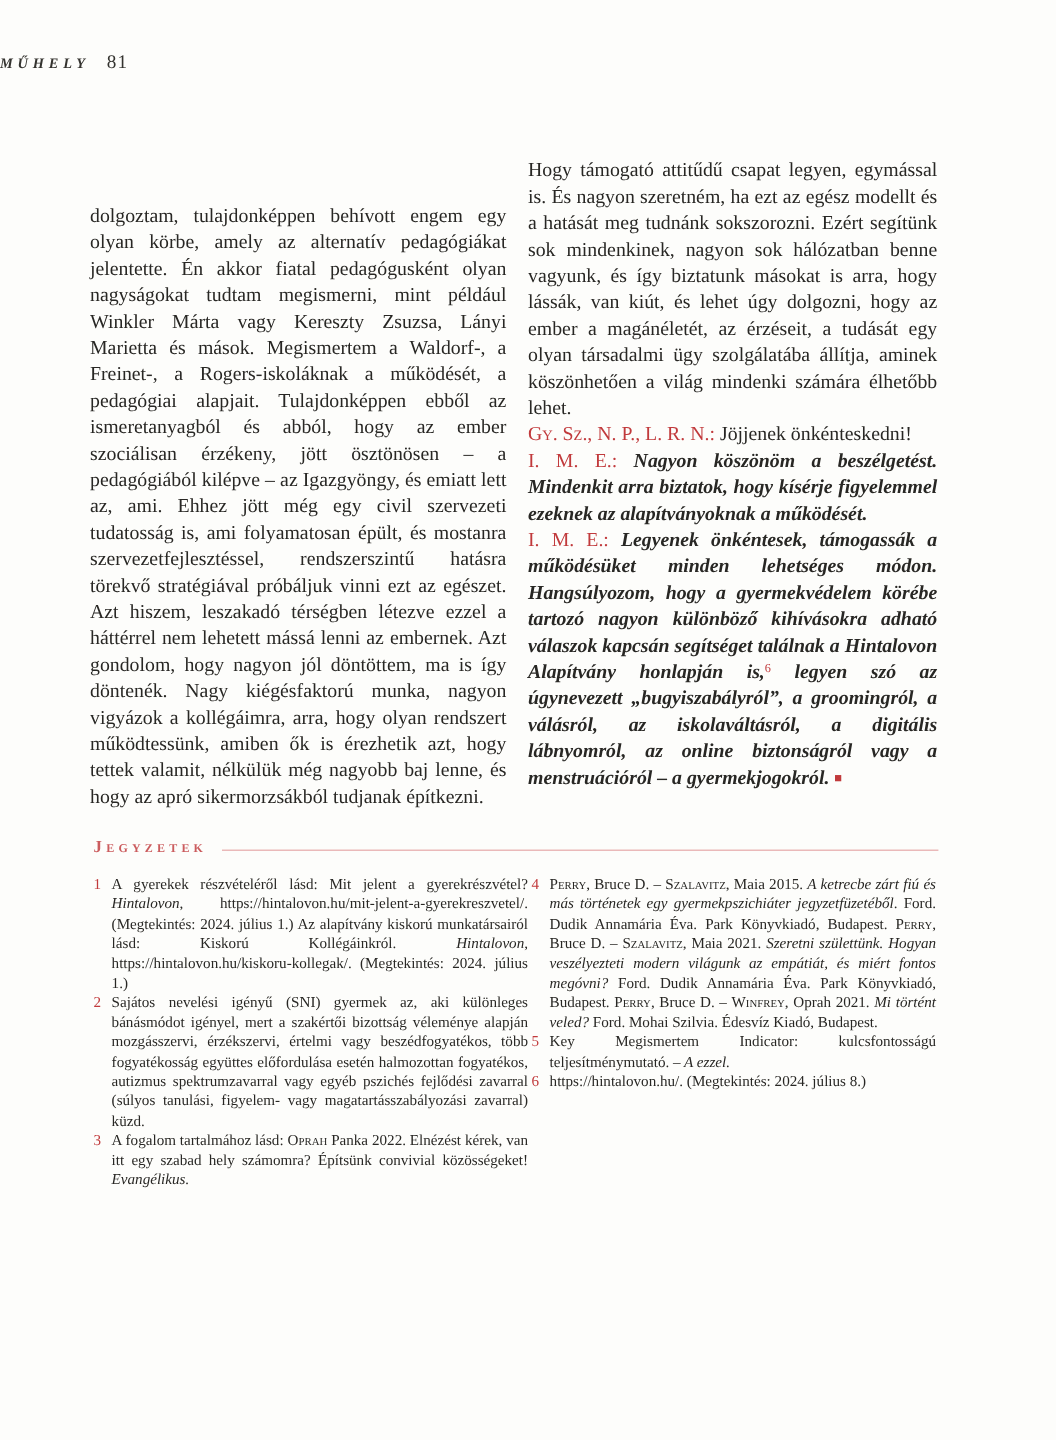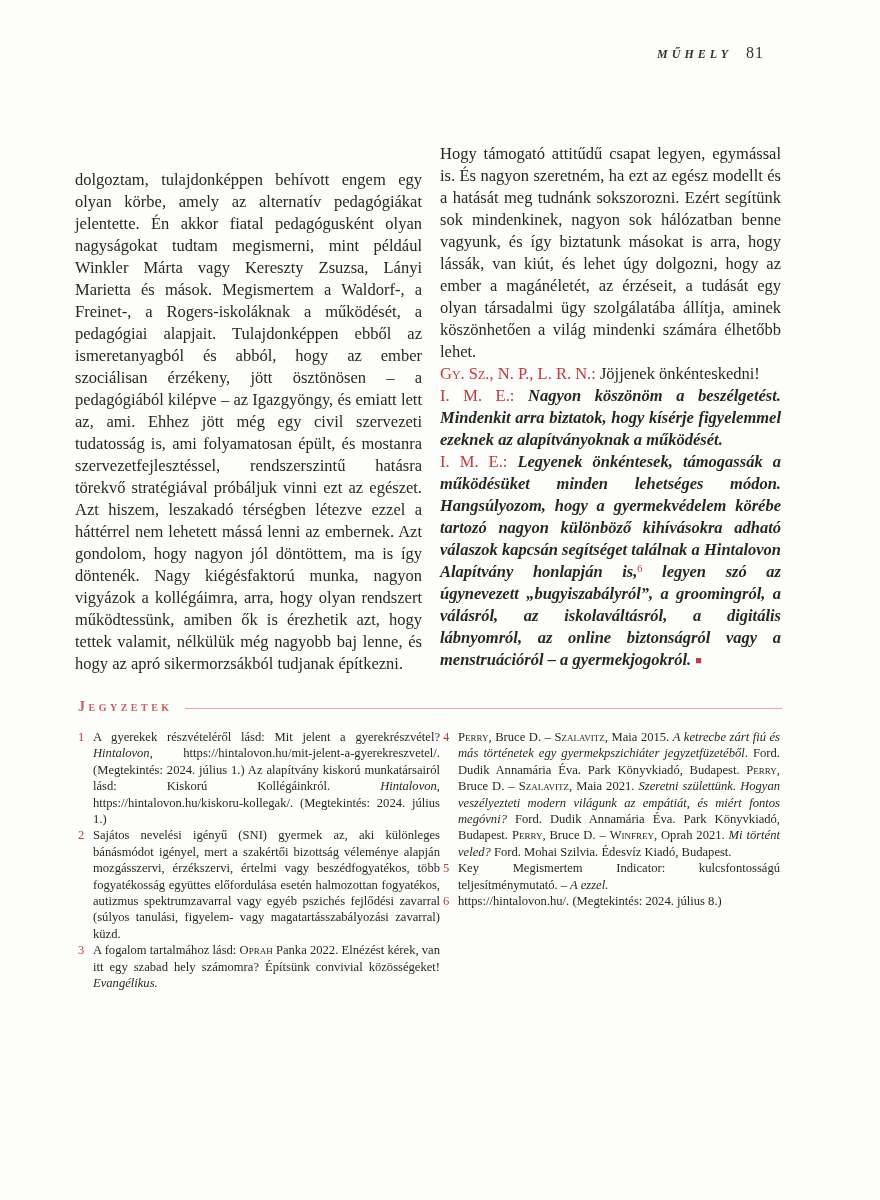--- a/index.html
+++ b/index.html
@@ -5,27 +5,27 @@
   :root{
     --red:#c13a3c; --heading-red:#cb5c5e; --rule:#e5a8a9; --ink:#282724; --bg:#fdfdfb;
   }
   html,body{margin:0;padding:0;}
   body{width:880px;height:1200px;background:var(--bg);}
   .page{
     position:relative;width:880px;height:1200px;overflow:hidden;
     font-family:"Liberation Serif","DejaVu Serif",serif;color:var(--ink);
   }
   
-  .runhead{position:absolute;top:44px;left:0;right:116px;text-align:right;white-space:nowrap;padding-left:35px;}
+  .runhead{position:absolute;top:44px;left:0;right:100px;text-align:left;white-space:nowrap;}
   .section-label{font-style:italic;font-weight:bold;font-size:12px;letter-spacing:4px;color:#34332f;}
   .page-number{font-size:16px;margin-left:14px;letter-spacing:1px;color:#34332f;}
   
   .col{position:absolute;top:131px;font-size:16.5px;line-height:22px;text-align:justify;hyphens:auto;}
   .col-left{left:75px;width:347px;margin-top:38px;}
-  .col-right{left:440px;width:341px;margin-top:12px;}
+  .col-right{left:440px;width:341px;}
   .para{margin:0;}
   .label{color:var(--red);}
   .bi{font-weight:bold;font-style:italic;}
   .i{font-style:italic;}
   .sc{font-variant:small-caps;}
   .sup{color:var(--red);font-size:0.62em;vertical-align:0.5em;line-height:0;}
   .bullet{color:var(--red);font-size:0.65em;vertical-align:0.12em;letter-spacing:0;}
   
   .fn-heading{position:absolute;top:699px;left:78px;right:98px;display:flex;align-items:center;gap:12px;}
   .fn-title{font-variant:small-caps;font-size:14px;letter-spacing:3.5px;color:var(--heading-red);font-weight:bold;}

